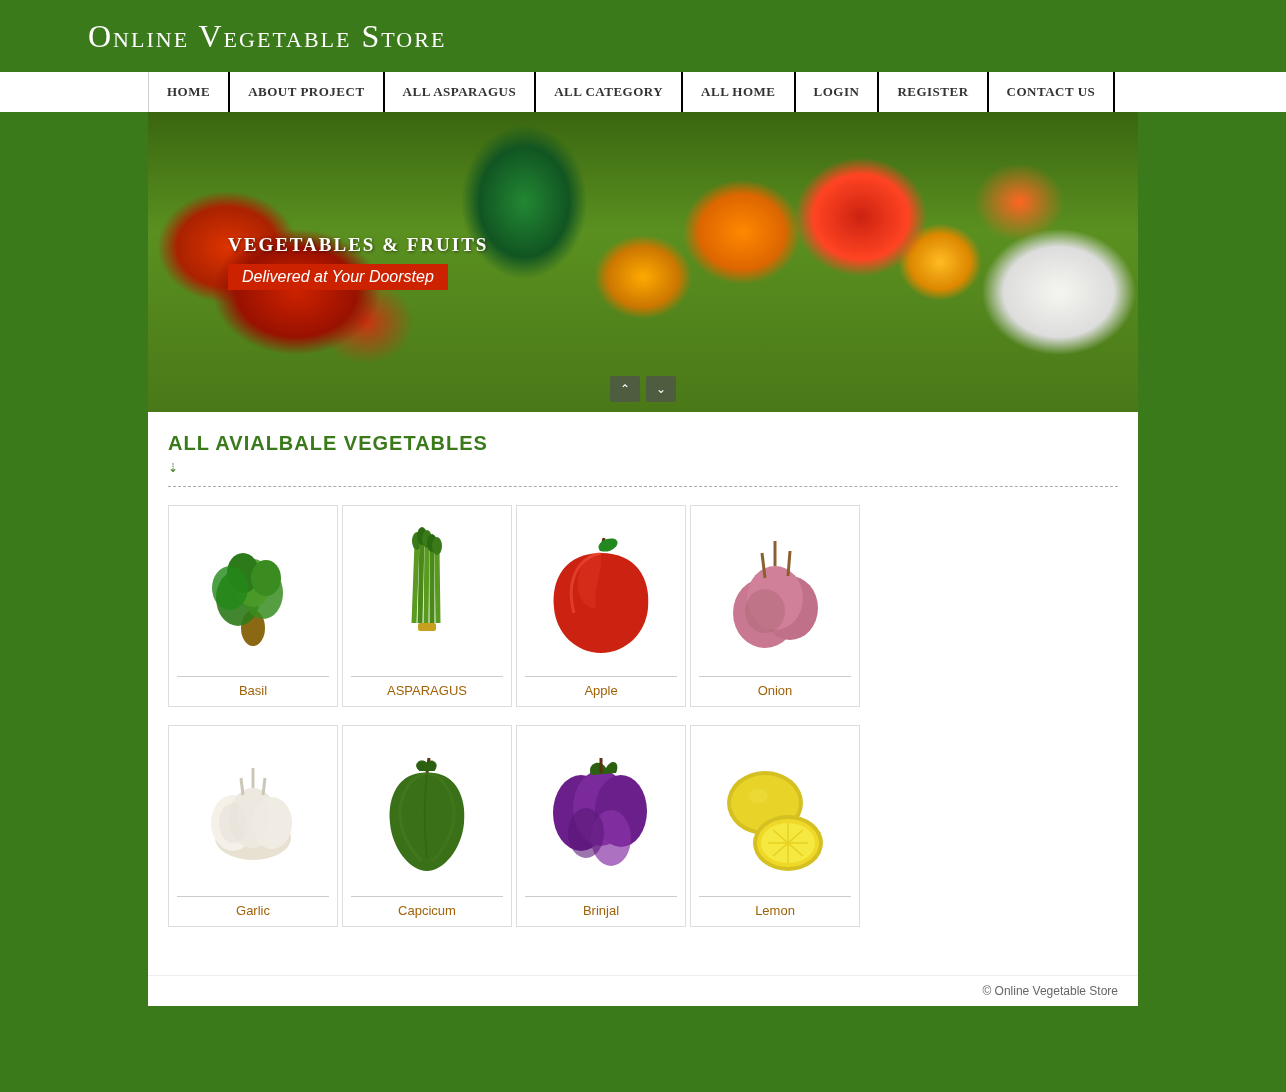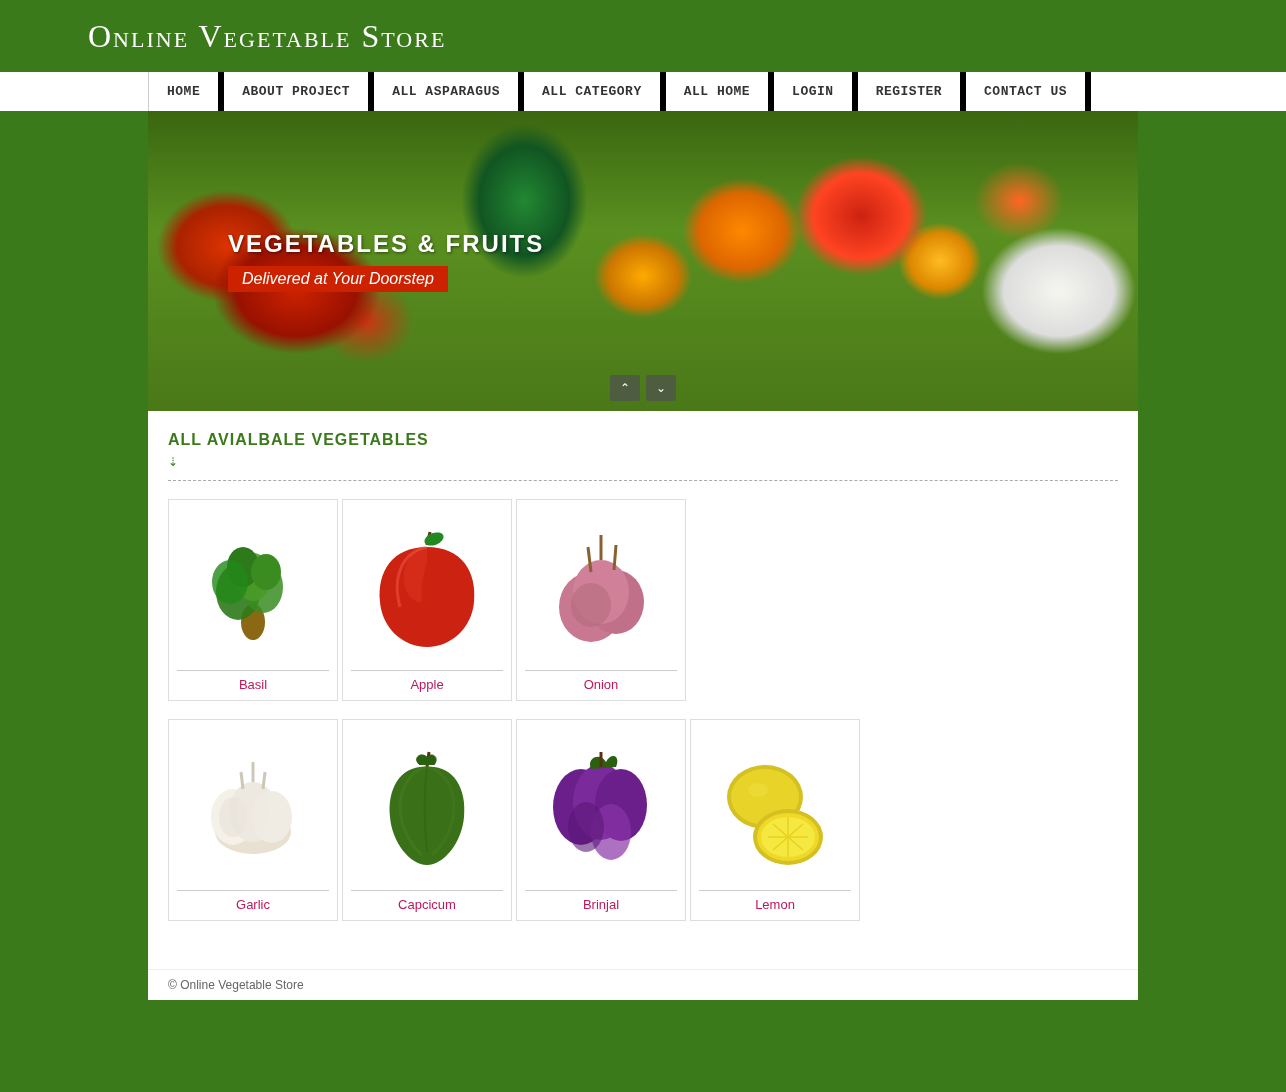--- a/index.html
+++ b/index.html
@@ -31,24 +31,24 @@
       list-style: none;
       display: flex;
       padding: 0 148px;
     }
     #nav ul li a {
       display: block;
       padding: 12px 18px;
       text-decoration: none;
       color: #333;
       font-size: 13px;
-      font-family: Liberation Mono, monospace;
+      font-family: Liberation Serif, serif;
       font-weight: 600;
       letter-spacing: 0.5px;
-      border-right: 6px solid #000000;
+      border-right: 2px solid #000000;
     }
     #nav ul li:first-child a { border-left: 1px solid #ccc; }
 
     
     #banner {
       margin: 0 148px;
       height: 300px;
       background: linear-gradient(135deg, #2d5a0e 0%, #4a8a1a 20%, #6ab020 40%, #8bc34a 60%, #c8a030 80%, #e06020 100%);
       position: relative;
       overflow: hidden;
@@ -75,25 +75,25 @@
     }
 
     .banner-text-area {
       position: absolute;
       left: 80px;
       top: 50%;
       transform: translateY(-50%);
       z-index: 10;
     }
     .banner-title {
-      font-size: 24px;
+      font-size: 19px;
       font-weight: bold;
       color: #fff;
       text-shadow: 1px 1px 3px rgba(0,0,0,0.5);
-      font-family: Liberation Sans, sans-serif;
+      font-family: Liberation Serif, serif;
       letter-spacing: 2px;
     }
     .banner-subtitle {
       display: inline-block;
       background-color: #cc2200;
       color: #fff;
       font-size: 16px;
       padding: 4px 14px;
       margin-top: 8px;
       font-family: Arial, sans-serif;
@@ -126,21 +126,21 @@
     
     #main {
       background: #fff;
       margin: 0 148px;
       padding: 20px 20px 30px 20px;
       border-top: none;
     }
 
     .section-title {
       color: #3a7a1a;
-      font-size: 16px;
+      font-size: 20px;
       font-weight: bold;
       font-family: Arial, sans-serif;
       letter-spacing: 1px;
       margin-bottom: 6px;
     }
     .section-divider {
       border: none;
       border-top: 1px dashed #aaa;
       margin-bottom: 18px;
     }
@@ -181,31 +181,31 @@
 
     .product-divider {
       border: none;
       border-top: 1px solid #ccc;
       width: 100%;
       margin-bottom: 6px;
     }
     .product-name {
       font-size: 13px;
       font-family: Arial, sans-serif;
-      color: #be185d;
+      color: #a16207;
       text-align: center;
       font-weight: 500;
     }
 
     
     #footer {
       background: #fff;
       margin: 0 148px;
       border-top: 1px solid #eee;
-      text-align: left;
+      text-align: right;
       padding: 8px 20px;
       font-size: 12px;
       color: #666;
       font-family: Arial, sans-serif;
     }
 
     
     .page-wrapper {
       background-color: #3a7a1a;
     }
@@ -276,20 +276,41 @@
             <ellipse cx="65" cy="60" rx="18" ry="24" fill="#4a9a28" opacity="0.9"></ellipse>
             <ellipse cx="55" cy="50" rx="16" ry="20" fill="#2d7a1a"></ellipse>
             <ellipse cx="78" cy="55" rx="15" ry="18" fill="#3a8c20"></ellipse>
             <ellipse cx="42" cy="65" rx="18" ry="22" fill="#228818" opacity="0.8"></ellipse>
           </svg>
         </div>
         <hr class="product-divider">
         <span class="product-name">Basil</span>
       </div>
 
+      <div class="product-card">
+        <div class="product-image-area">
+          <svg width="130" height="140" viewBox="0 0 130 140">
+            <rect x="56" y="100" width="18" height="8" rx="2" fill="#c8a020"></rect>
+            <g>
+              <line x1="52" y1="100" x2="55" y2="20" stroke="#5a9a20" stroke-width="5"></line>
+              <ellipse cx="55" cy="18" rx="5" ry="9" fill="#3a7a18"></ellipse>
+              <line x1="58" y1="100" x2="60" y2="15" stroke="#4a8a18" stroke-width="5"></line>
+              <ellipse cx="60" cy="13" rx="5" ry="9" fill="#2a6a10"></ellipse>
+              <line x1="64" y1="100" x2="65" y2="18" stroke="#5a9a20" stroke-width="5"></line>
+              <ellipse cx="65" cy="16" rx="5" ry="9" fill="#3a7a18"></ellipse>
+              <line x1="70" y1="100" x2="70" y2="22" stroke="#4a8a18" stroke-width="5"></line>
+              <ellipse cx="70" cy="20" rx="5" ry="9" fill="#2a6a10"></ellipse>
+              <line x1="76" y1="100" x2="75" y2="25" stroke="#5a9a20" stroke-width="5"></line>
+              <ellipse cx="75" cy="23" rx="5" ry="9" fill="#3a7a18"></ellipse>
+            </g>
+          </svg>
+        </div>
+        <hr class="product-divider">
+        <span class="product-name">ASPARAGUS</span>
+      </div>
 
       <div class="product-card">
         <div class="product-image-area">
           <svg width="130" height="140" viewBox="0 0 130 140">
             <line x1="65" y1="28" x2="68" y2="15" stroke="#5a3010" stroke-width="3"></line>
             <ellipse cx="72" cy="22" rx="10" ry="6" fill="#228822" transform="rotate(-20 72 22)"></ellipse>
             <path d="M65 30 C30 30, 15 55, 18 85 C20 110, 40 130, 65 130 C90 130, 110 110, 112 85 C115 55, 100 30, 65 30 Z" fill="#cc2211"></path>
             <path d="M65 30 C55 30, 45 38, 42 55 C40 68, 45 80, 55 85 C58 87, 60 85, 60 82 C58 72, 62 55, 65 45" fill="#dd3322" opacity="0.5"></path>
             <path d="M65 30 C40 35, 30 60, 38 90" stroke="#ff6655" stroke-width="3" fill="none" opacity="0.4"></path>
           </svg>

